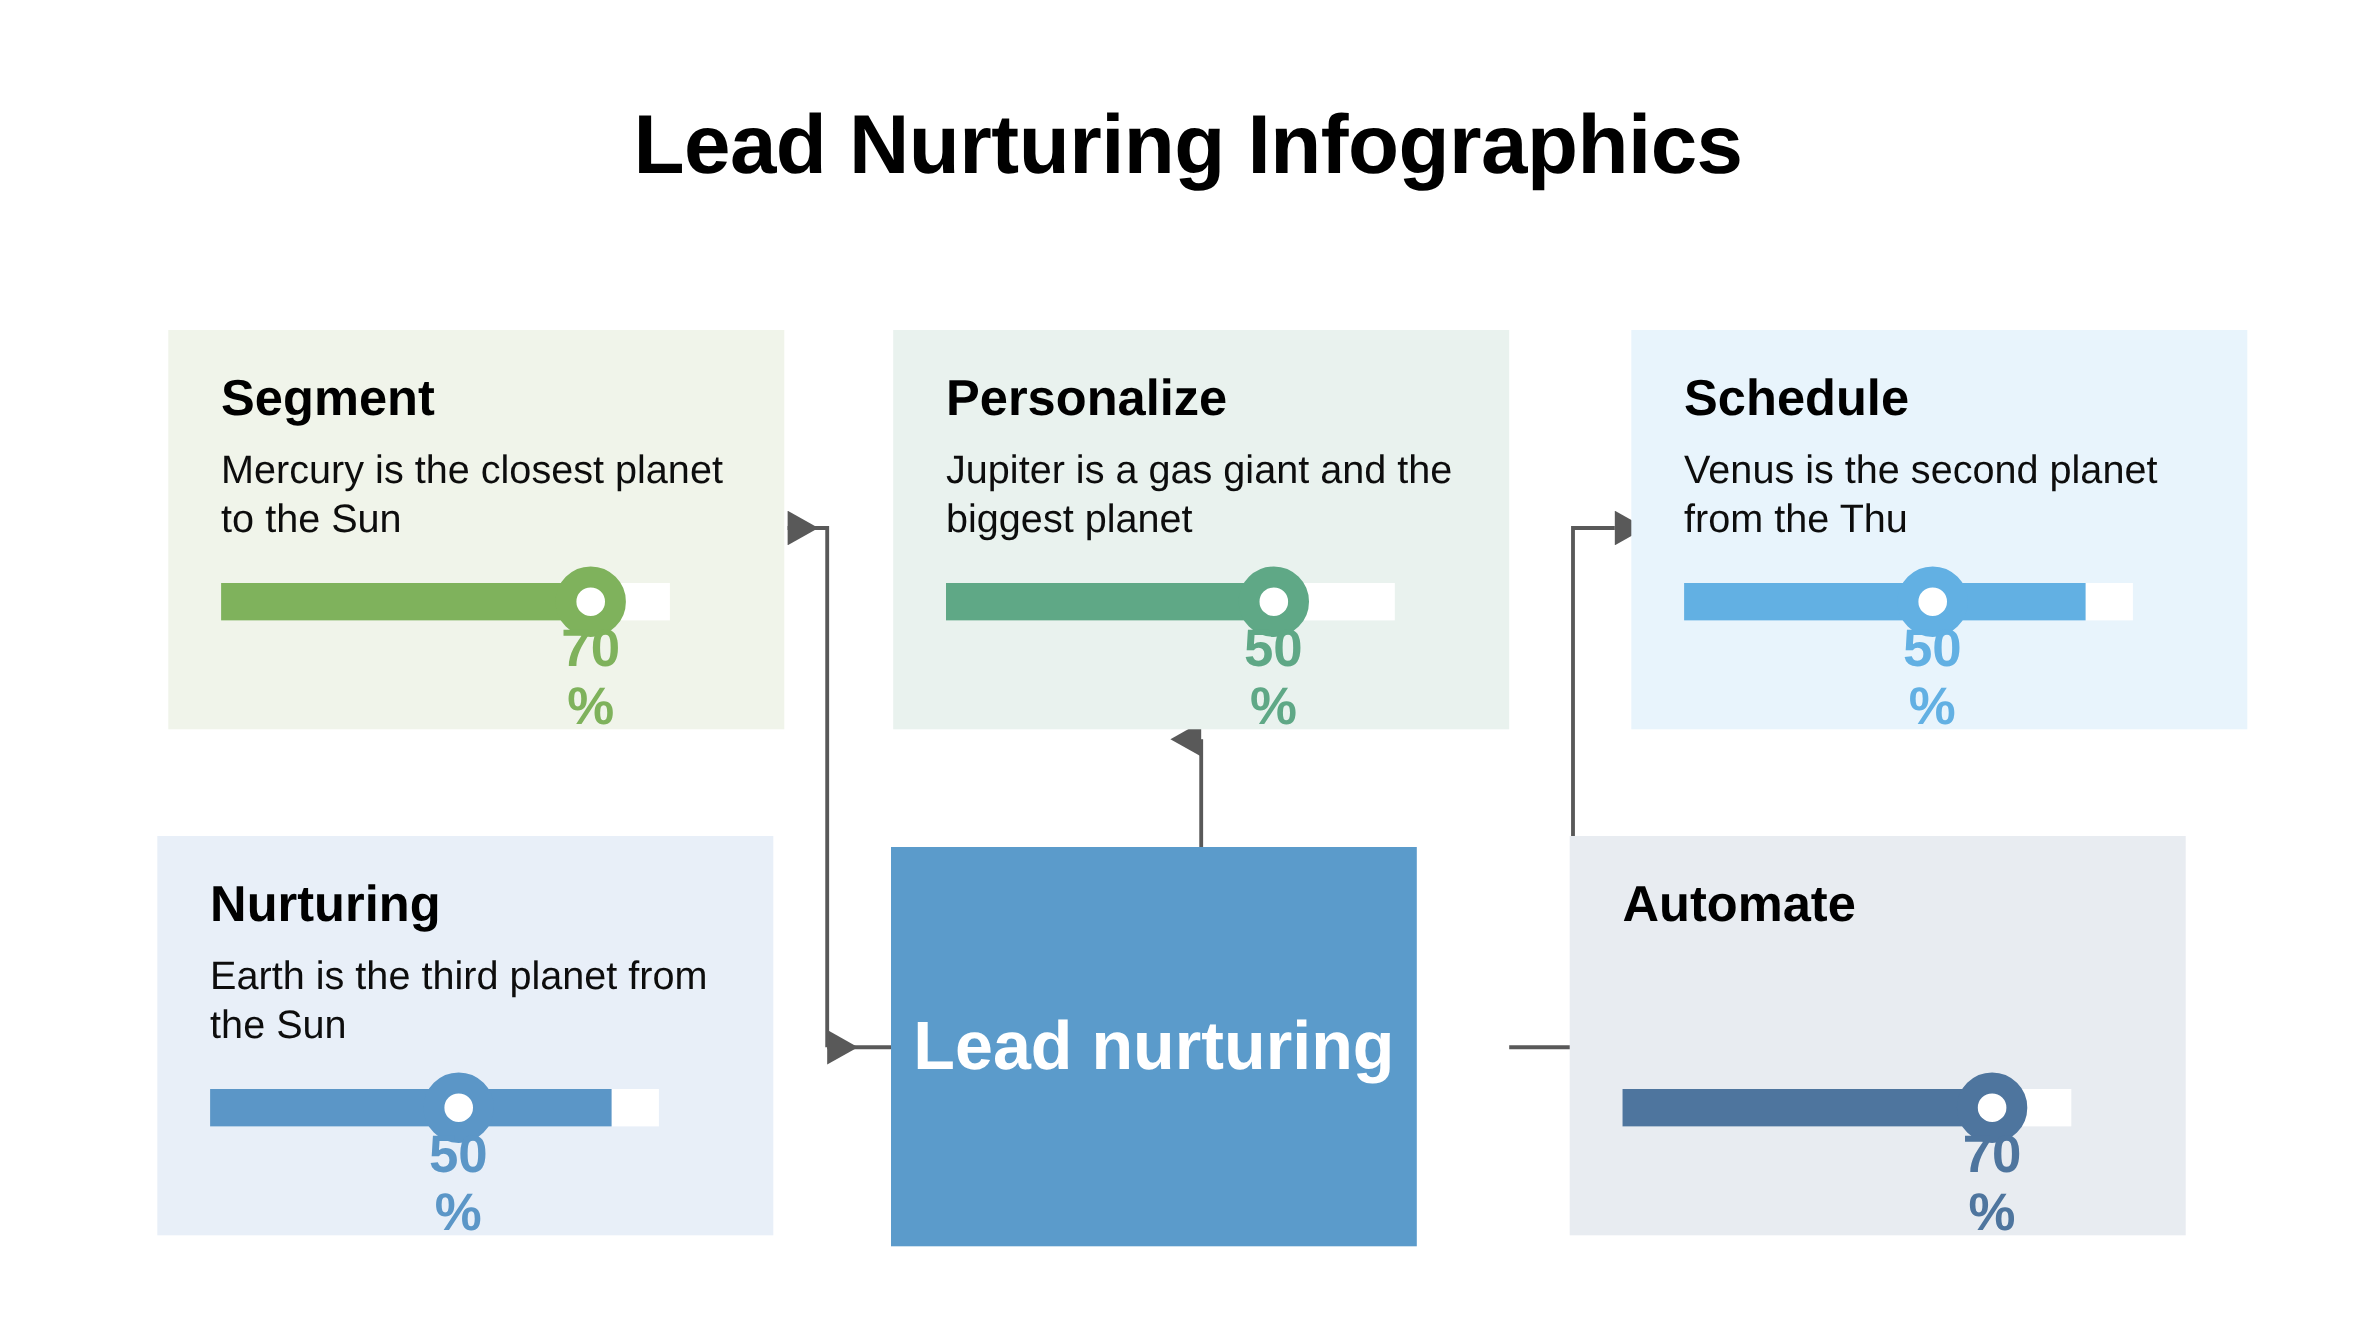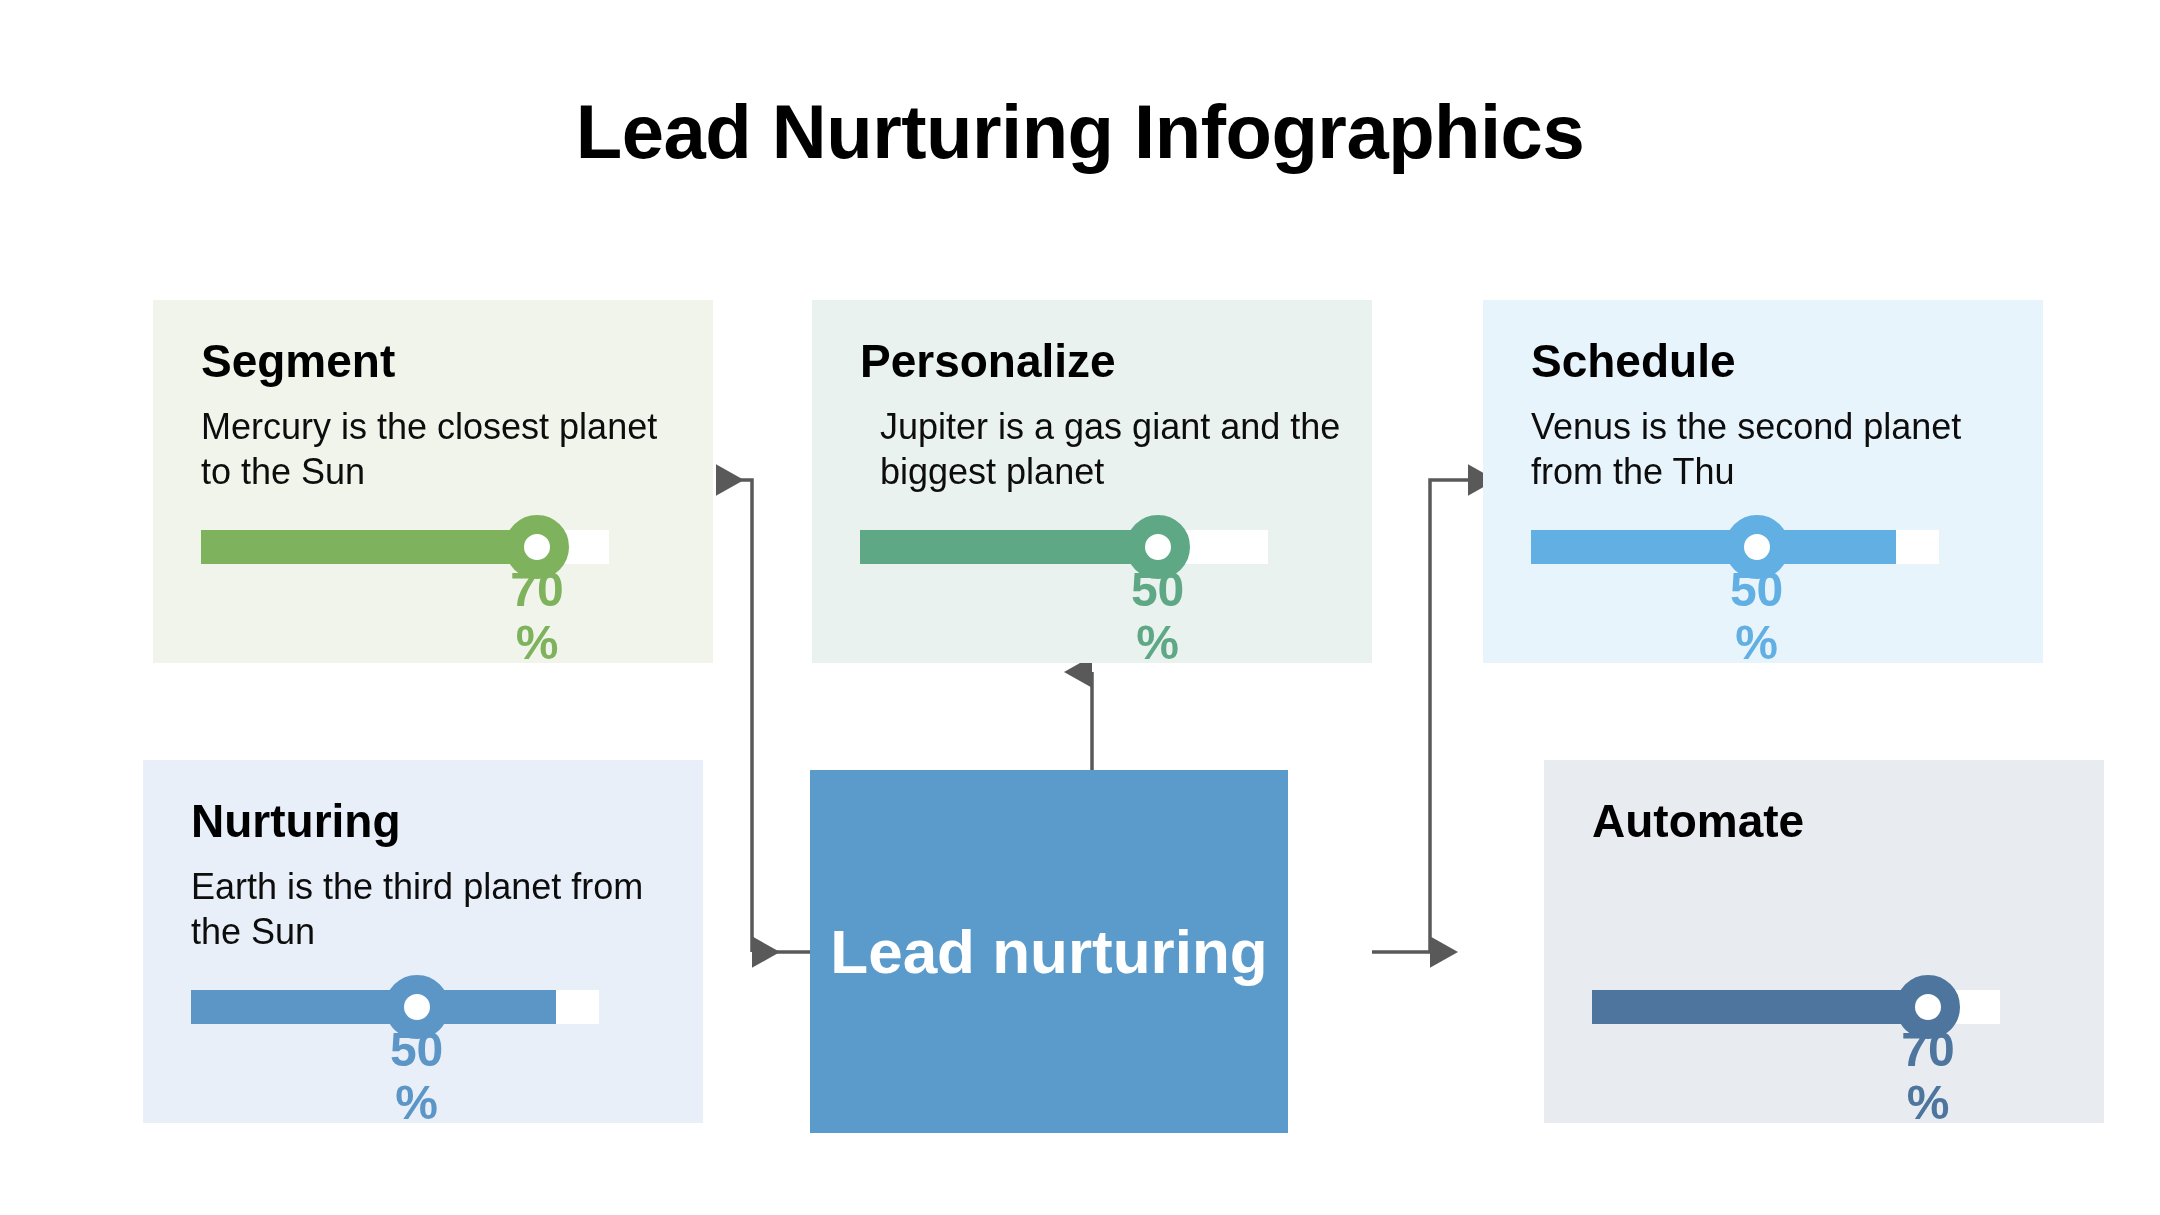--- a/index.html
+++ b/index.html
@@ -153,21 +153,21 @@
       <div class="slider-knob" id="knob-segment" style="border-color: rgb(127, 178, 92); left: 336px;"></div>
       <div class="slider-value" id="val-segment" style="color: rgb(127, 178, 92); left: 336px;">
         <span>70</span>
         <span class="pct">%</span>
       </div>
     </div>
   </div>
 
   <div class="card" id="card-personalize" style="left: 812px; top: 300px; height: 363px; background: rgb(233, 242, 238);">
     <div class="card-title" style="top:38px;text-align:center;">Personalize</div>
-    <div class="card-desc" style="top:104px;margin-left:20px;">Jupiter is a gas giant and the biggest planet</div>
+    <div class="card-desc" style="top:104px;">Jupiter is a gas giant and the biggest planet</div>
     <div class="slider" style="top:230px;">
       <div class="slider-track"></div>
       <div class="slider-fill" id="fill-personalize" style="background: rgb(95, 168, 134); width: 297.6px;"></div>
       <div class="slider-knob" id="knob-personalize" style="border-color: rgb(95, 168, 134); left: 297.6px;"></div>
       <div class="slider-value" id="val-personalize" style="color: rgb(95, 168, 134); left: 297.6px;">
         <span>50</span>
         <span class="pct">%</span>
       </div>
     </div>
   </div>
@@ -193,21 +193,21 @@
       <div class="slider-track"></div>
       <div class="slider-fill" id="fill-experiment" style="background: rgb(91, 150, 199); width: 364.8px;"></div>
       <div class="slider-knob" id="knob-experiment" style="border-color: rgb(91, 150, 199); left: 225.6px;"></div>
       <div class="slider-value" id="val-experiment" style="color: rgb(91, 150, 199); left: 225.6px;">
         <span>50</span>
         <span class="pct">%</span>
       </div>
     </div>
   </div>
 
-  <div class="card" id="card-automate" style="left: 1544px; top: 760px; height: 363px; background: rgb(232, 236, 241); padding-left: 16px;">
+  <div class="card" id="card-automate" style="left: 1427px; top: 760px; height: 363px; background: rgb(232, 236, 241); padding-left: 16px;">
     <div class="card-title" style="top:38px;">Automate</div>
     <div class="slider" style="top:230px;">
       <div class="slider-track"></div>
       <div class="slider-fill" id="fill-automate" style="background: rgb(78, 117, 158); width: 336px;"></div>
       <div class="slider-knob" id="knob-automate" style="border-color: rgb(78, 117, 158); left: 336px;"></div>
       <div class="slider-value" id="val-automate" style="color: rgb(78, 117, 158); left: 336px;">
         <span>70</span>
         <span class="pct">%</span>
       </div>
     </div>

